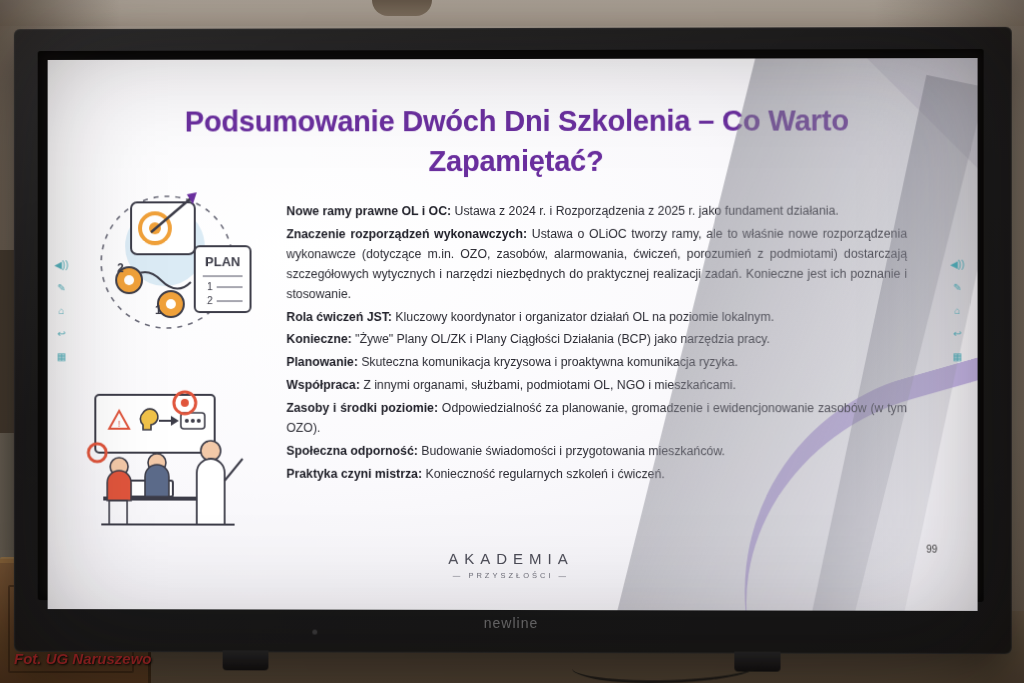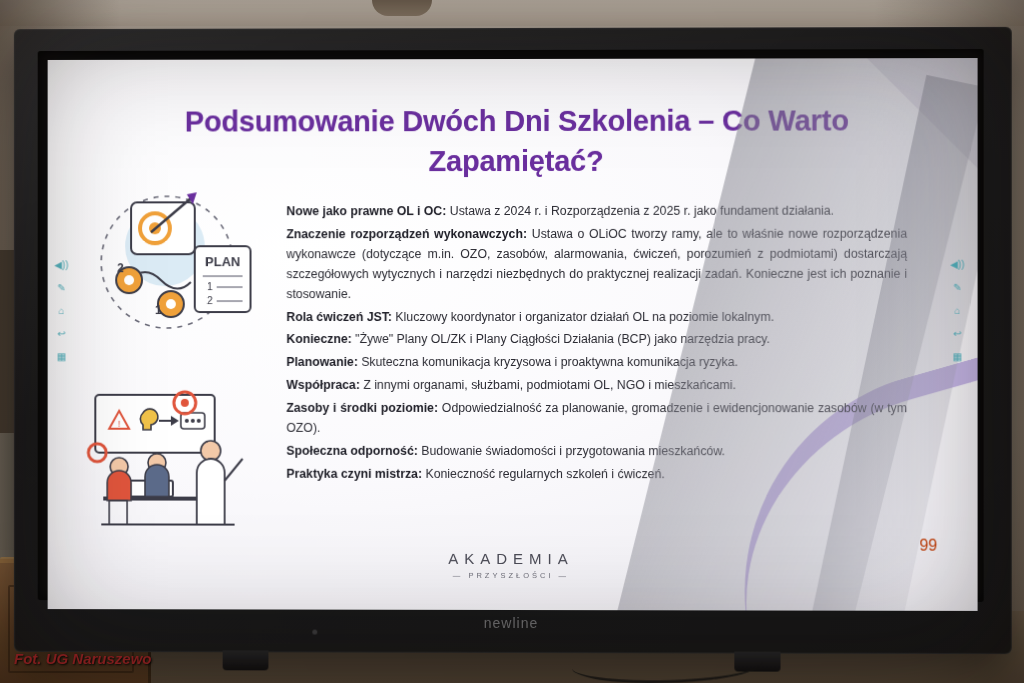--- a/index.html
+++ b/index.html
@@ -223,22 +223,22 @@
   .akademia .a1 {
     font-size: 15px; letter-spacing: 6px; font-weight: 500;
   }
   .akademia .a2 {
     margin-top: 4px;
     font-size: 7.5px; letter-spacing: 3px; color: #6d6d78;
   }
   .page-num {
     position: absolute;
     right: 40px; bottom: 56px;
-    font-size: 16px;
-    color: #c2410c;
+    font-size: 10px;
+    color: #404040;
   }
   
   .illus-top {
     position: absolute;
     left: 48px; top: 125px;
     width: 180px; height: 170px;
   }
   .illus-bottom {
     position: absolute;
     left: 38px; top: 330px;
@@ -376,21 +376,21 @@
           <g>
             <circle cx="126" cy="62" r="10" fill="#f3c9a8" stroke="#3c3c48" stroke-width="1.6"></circle>
             <path d="M112 136 v-52 a14 14 0 0 1 28 0 v52z" fill="#ffffff" stroke="#3c3c48" stroke-width="1.8"></path>
             <line x1="140" y1="92" x2="158" y2="70" stroke="#3c3c48" stroke-width="2"></line>
           </g>
           <line x1="16" y1="136" x2="150" y2="136" stroke="#3c3c48" stroke-width="2"></line>
         </svg>
       </div>
 
       <div class="slide-body">
-        <p><b>Nowe jako prawne OL i OC:</b><span> Ustawa z 2024 r. i Rozporządzenia z 2025 r. jako fundament działania.</span></p>
+        <p><b>Nowe ramy prawne OL i OC:</b><span> Ustawa z 2024 r. i Rozporządzenia z 2025 r. jako fundament działania.</span></p>
         <p><b>Znaczenie rozporządzeń wykonawczych:</b><span> Ustawa o OLiOC tworzy ramy, ale to właśnie nowe rozporządzenia wykonawcze (dotyczące m.in. OZO, zasobów, alarmowania, ćwiczeń, porozumień z podmiotami) dostarczają szczegółowych wytycznych i narzędzi niezbędnych do praktycznej realizacji zadań. Konieczne jest ich poznanie i stosowanie.</span></p>
         <p><b>Rola ćwiczeń JST:</b><span> Kluczowy koordynator i organizator działań OL na poziomie lokalnym.</span></p>
         <p><b>Konieczne:</b><span> "Żywe" Plany OL/ZK i Plany Ciągłości Działania (BCP) jako narzędzia pracy.</span></p>
         <p><b>Planowanie:</b><span> Skuteczna komunikacja kryzysowa i proaktywna komunikacja ryzyka.</span></p>
         <p><b>Współpraca:</b><span> Z innymi organami, służbami, podmiotami OL, NGO i mieszkańcami.</span></p>
         <p><b>Zasoby i środki poziomie:</b><span> Odpowiedzialność za planowanie, gromadzenie i ewidencjonowanie zasobów (w tym OZO).</span></p>
         <p><b>Społeczna odporność:</b><span> Budowanie świadomości i przygotowania mieszkańców.</span></p>
         <p><b>Praktyka czyni mistrza:</b><span> Konieczność regularnych szkoleń i ćwiczeń.</span></p>
       </div>
 

